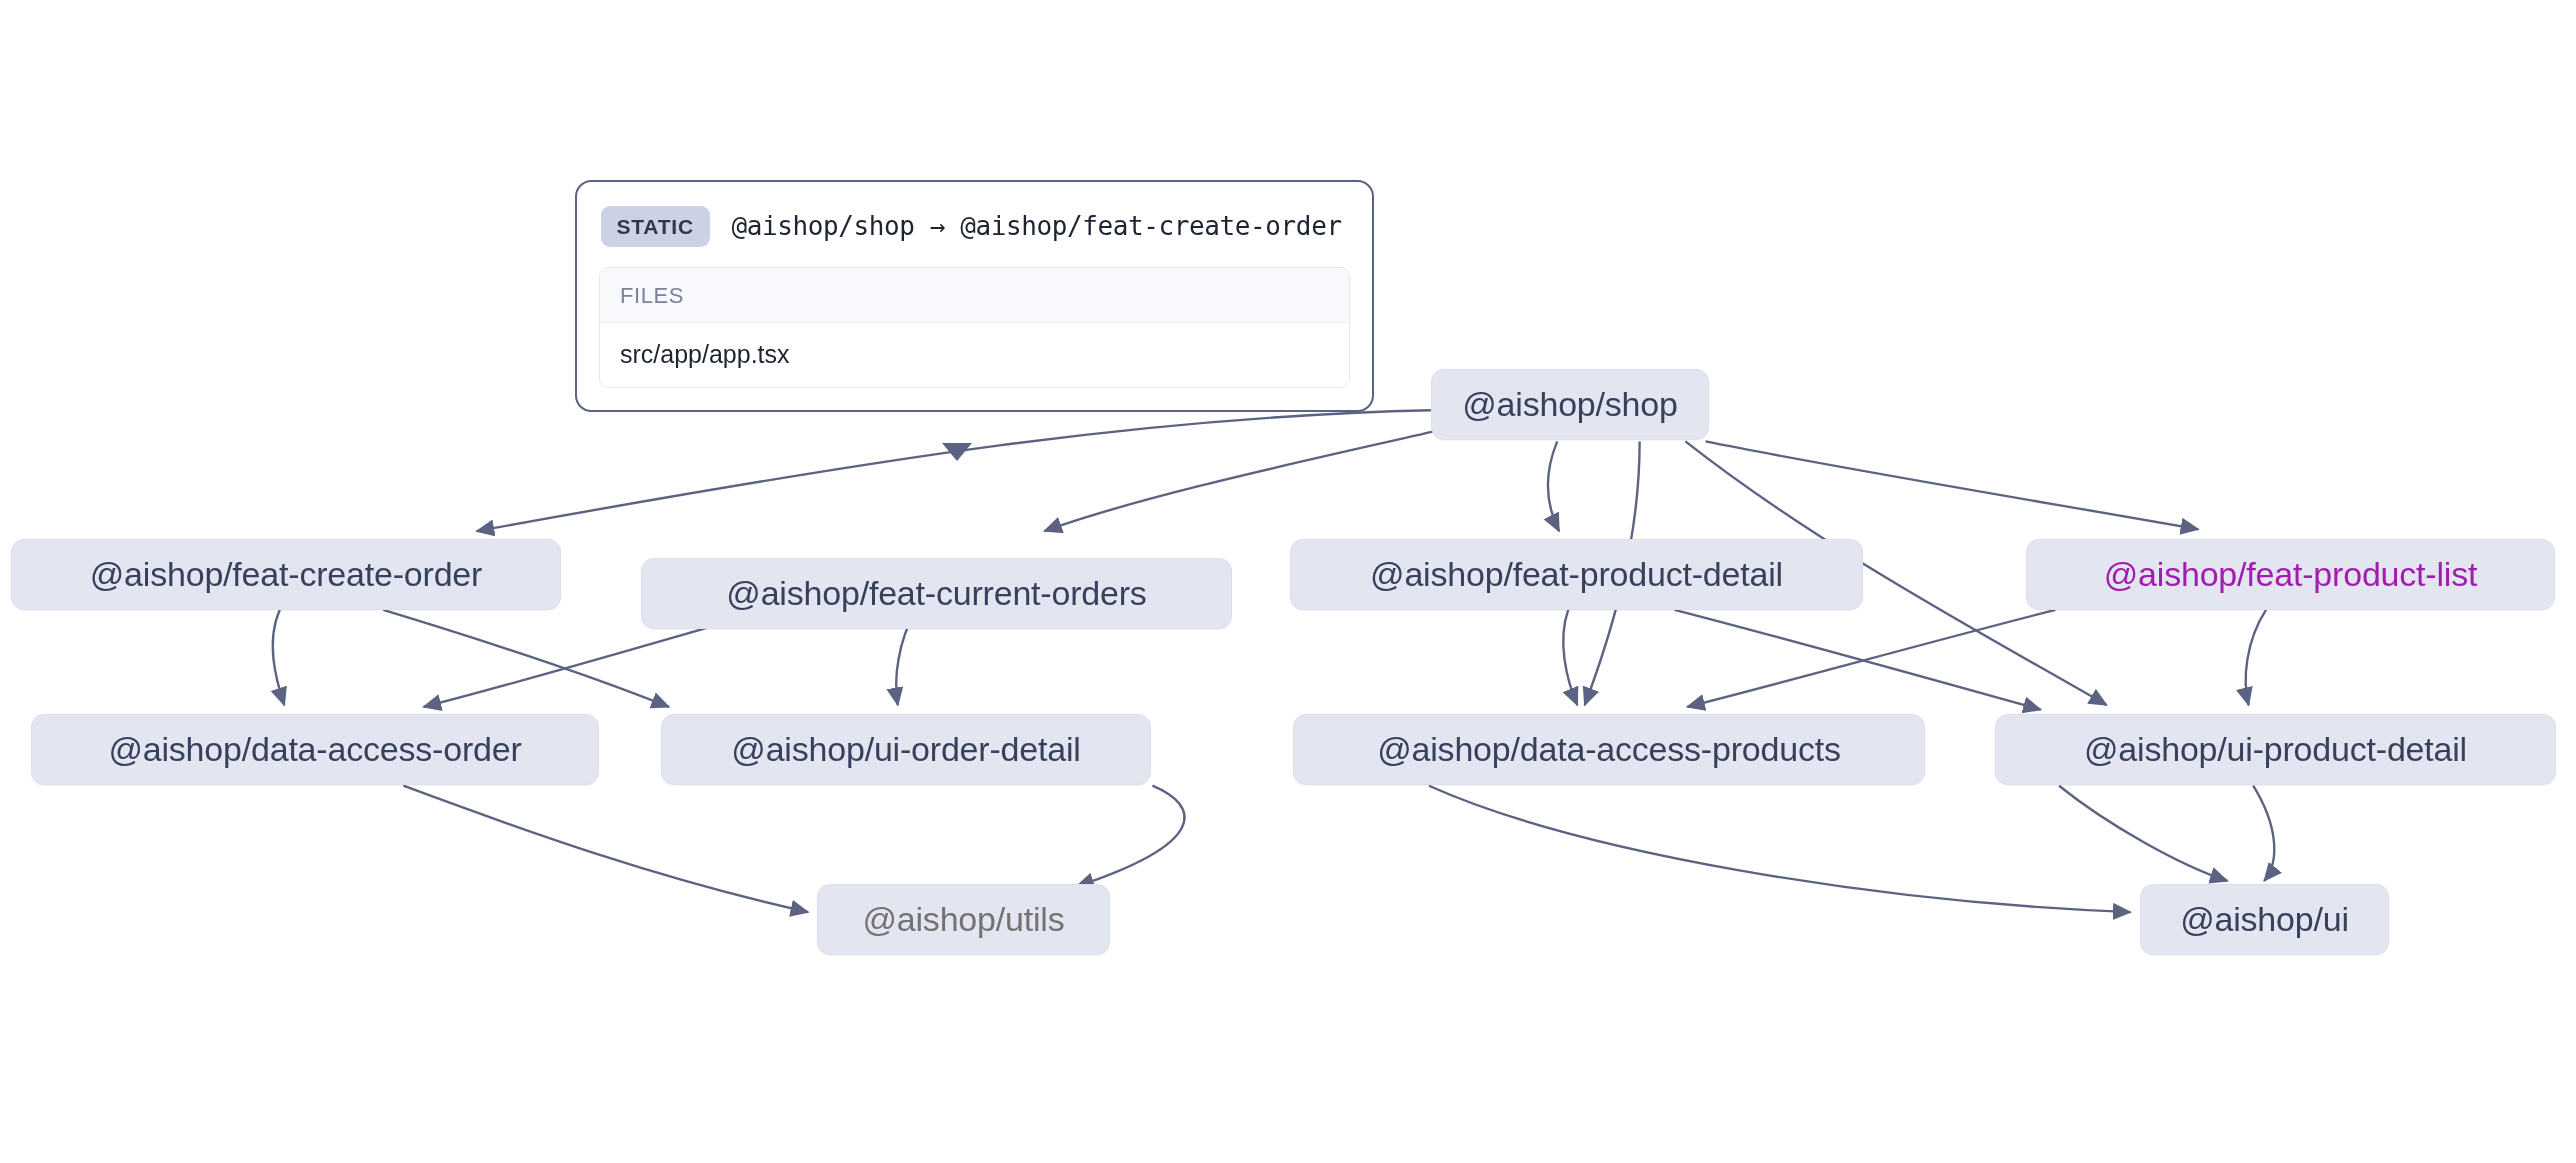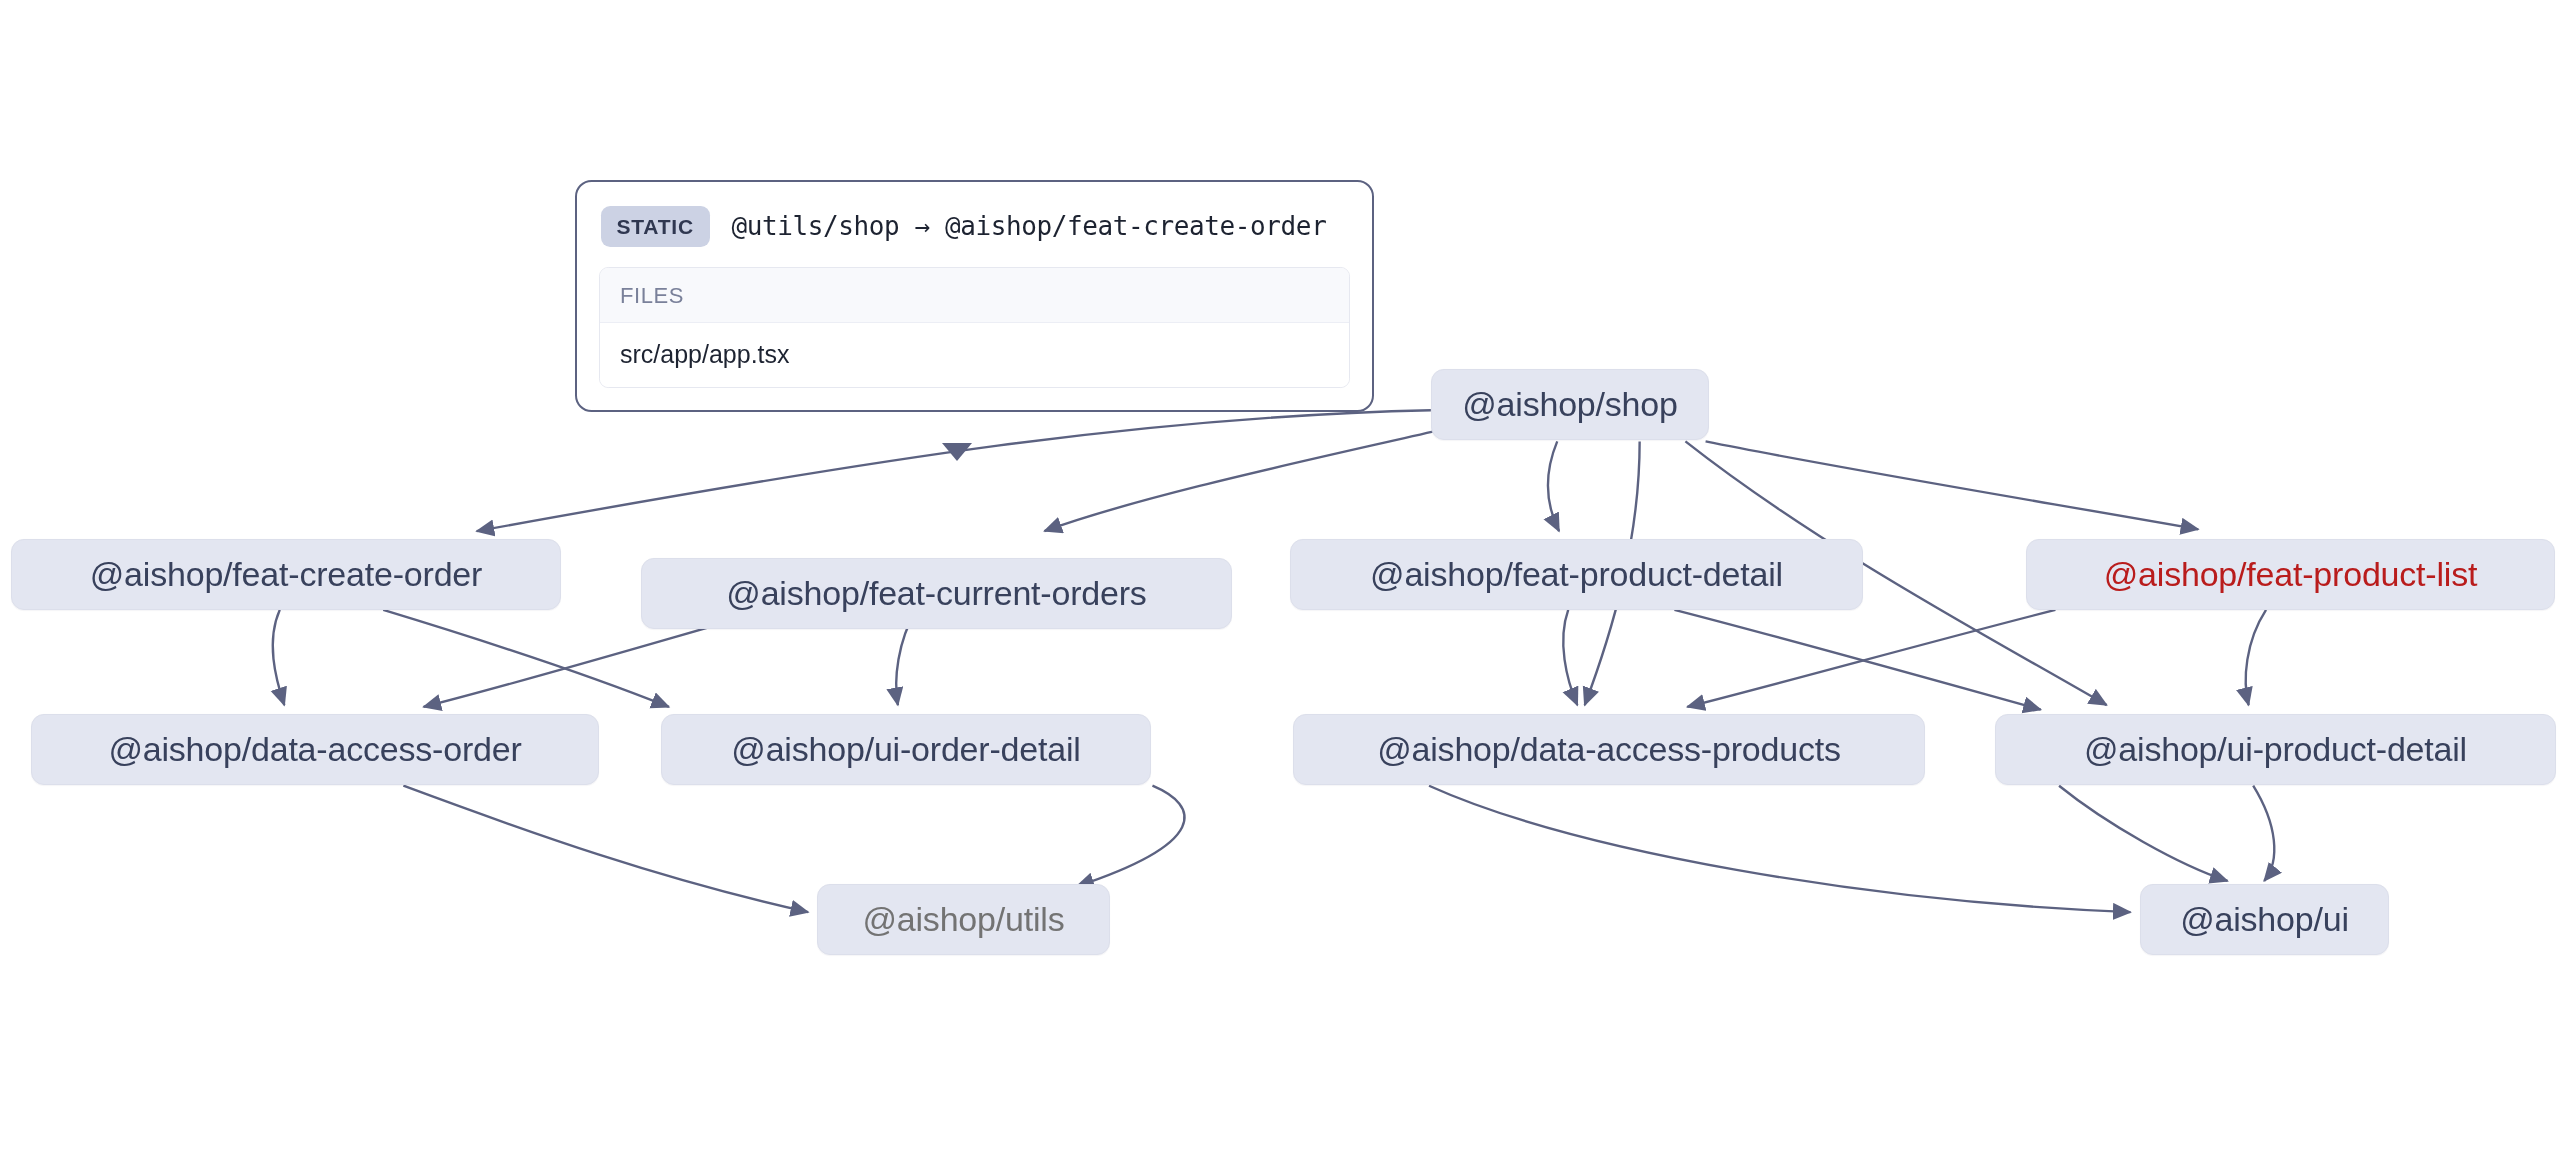--- a/index.html
+++ b/index.html
@@ -175,21 +175,21 @@
     </div>
     <div class="node-box" style="left: 11px; top: 539px; width: 550px; height: 71px; background: rgb(227, 230, 241); color: rgb(56, 65, 92);">
       <span>@aishop/feat-create-order</span>
     </div>
     <div class="node-box" style="left: 641px; top: 539px; width: 591px; height: 71px; background: rgb(227, 230, 241); color: rgb(56, 65, 92); margin-top: 19px;">
       <span>@aishop/feat-current-orders</span>
     </div>
     <div class="node-box" style="left: 1290px; top: 539px; width: 573px; height: 71px; background: rgb(227, 230, 241); color: rgb(56, 65, 92);">
       <span>@aishop/feat-product-detail</span>
     </div>
-    <div class="node-box" style="left: 2026px; top: 539px; width: 529px; height: 71px; background: rgb(227, 230, 241); color: #b91c1c;">
+    <div class="node-box" style="left: 2026px; top: 539px; width: 529px; height: 71px; background: rgb(227, 230, 241); color: #a21caf;">
       <span>@aishop/feat-product-list</span>
     </div>
     <div class="node-box" style="left: 31px; top: 714px; width: 568px; height: 71px; background: rgb(227, 230, 241); color: rgb(56, 65, 92);">
       <span>@aishop/data-access-order</span>
     </div>
     <div class="node-box" style="left: 661px; top: 714px; width: 490px; height: 71px; background: rgb(227, 230, 241); color: rgb(56, 65, 92); justify-content: center;">
       <span>@aishop/ui-order-detail</span>
     </div>
     <div class="node-box" style="left: 1293px; top: 714px; width: 632px; height: 71px; background: rgb(227, 230, 241); color: rgb(56, 65, 92);">
       <span>@aishop/data-access-products</span>
@@ -201,21 +201,21 @@
       <span>@aishop/utils</span>
     </div>
     <div class="node-box" style="left: 2140px; top: 884px; width: 249px; height: 71px; background: rgb(227, 230, 241); color: rgb(56, 65, 92);">
       <span>@aishop/ui</span>
     </div>
   </div>
 
 <div id="edge-detail-card">
   <div class="card-header">
     <span class="type-badge">STATIC</span>
-    <span class="edge-label">@utils/shop → @aishop/feat-create-order</span>
+    <span class="edge-label">@aishop/shop → @aishop/feat-create-order</span>
   </div>
   <div class="files-panel">
     <div class="files-panel-header">FILES</div>
     <div id="files-list">
         <div class="file-row">src/app/app.tsx</div>
       </div>
   </div>
 </div>
 <div id="card-pointer"></div>
 

